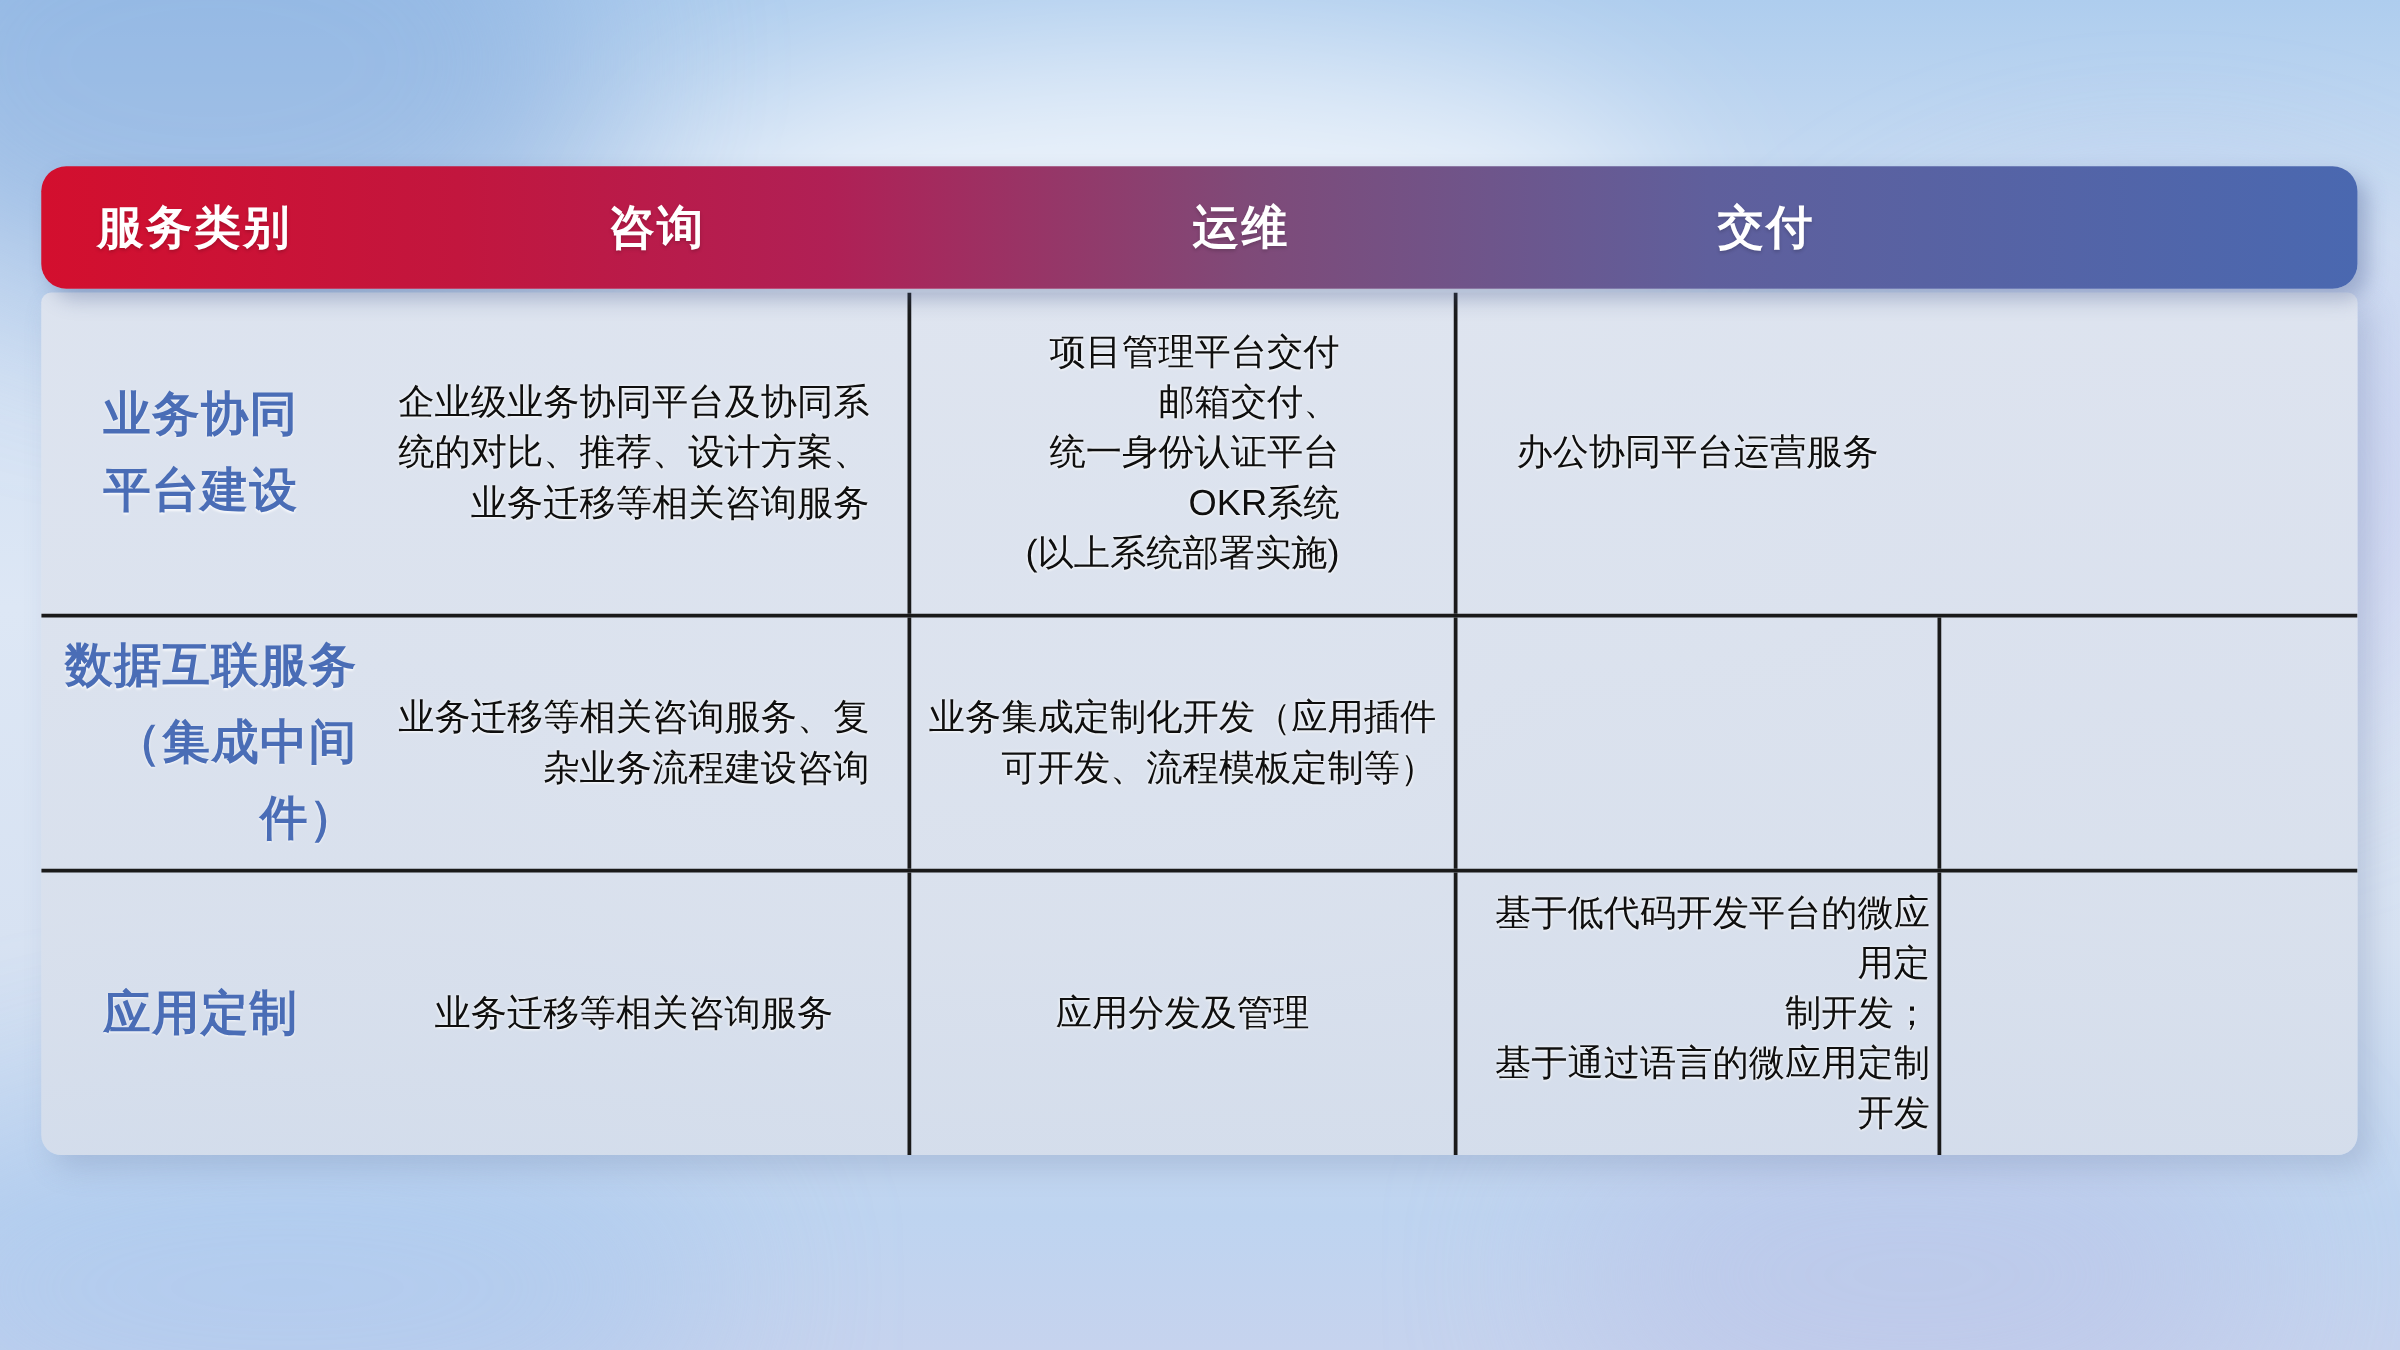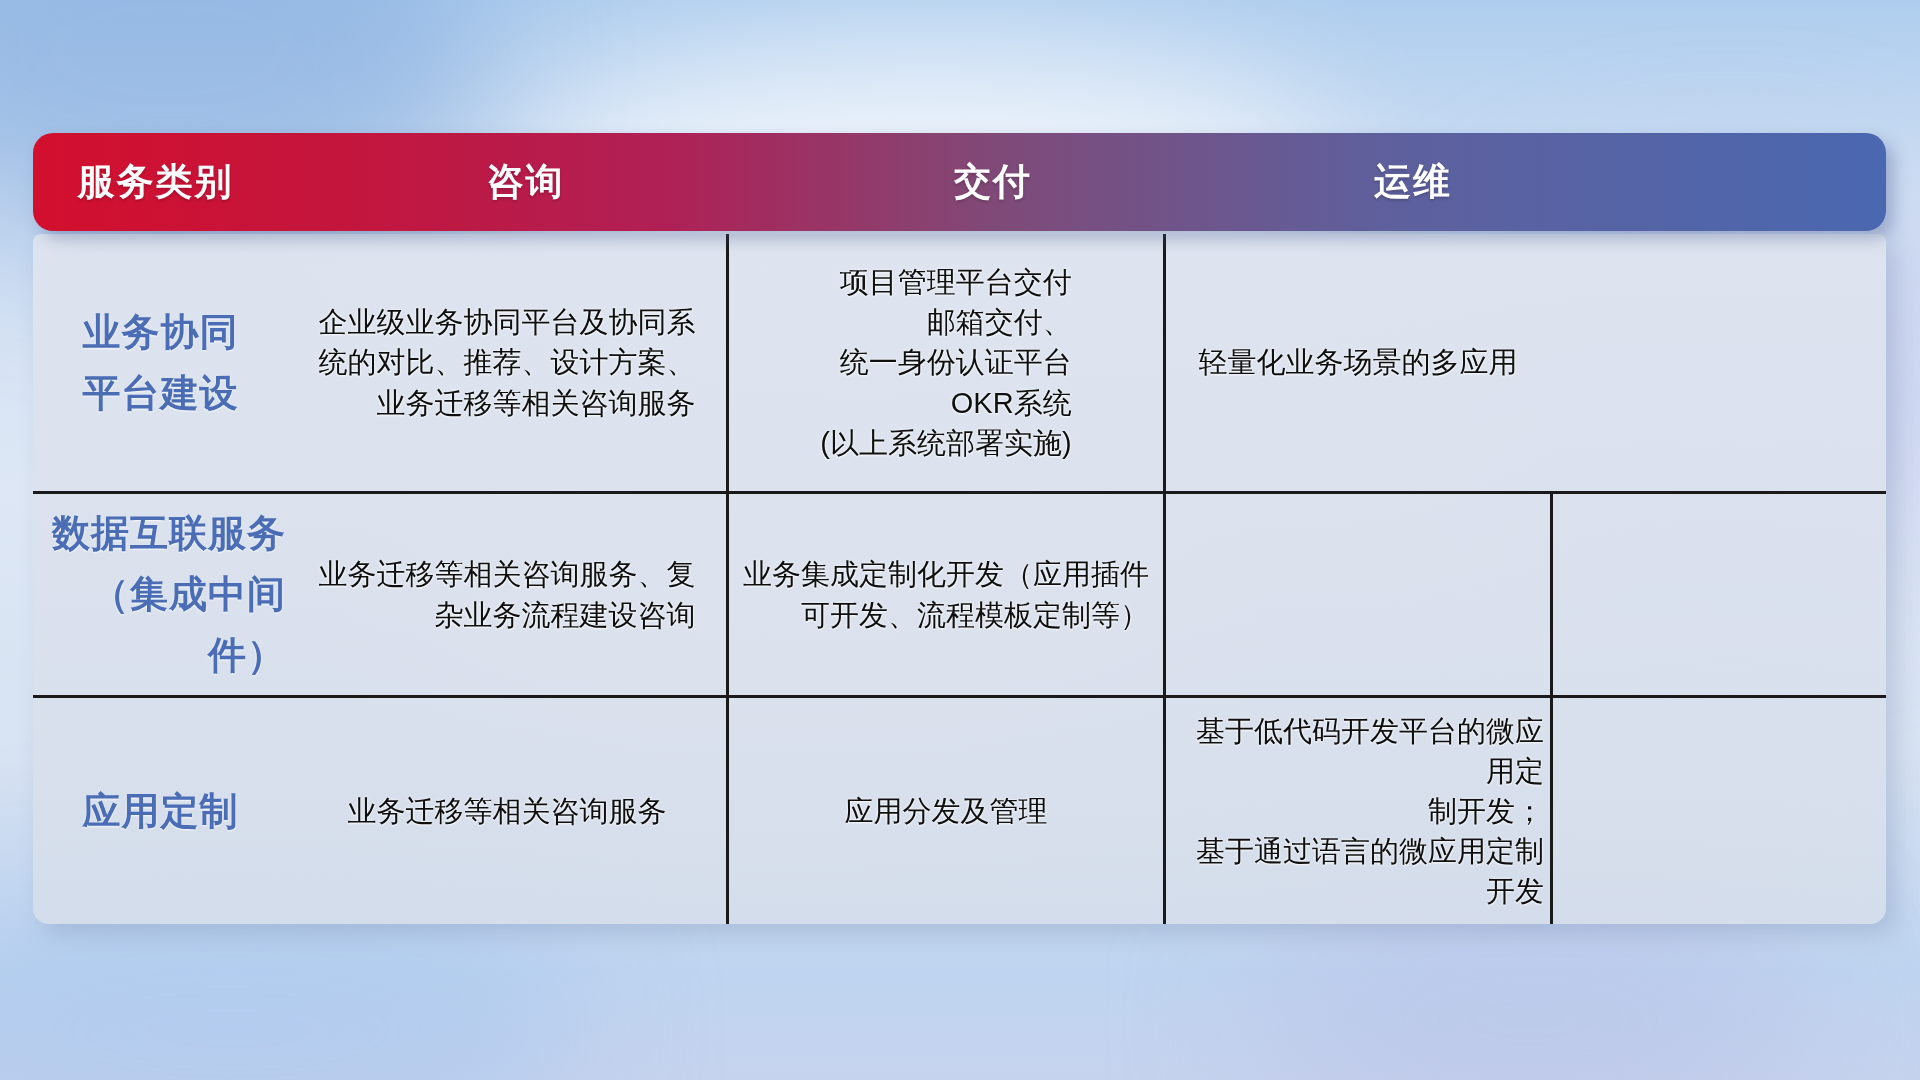--- a/index.html
+++ b/index.html
@@ -69,40 +69,40 @@
 <div class="blob b3"></div>
 <div class="blob b4"></div>
 <div class="blob b5"></div>
 <div class="blob b6"></div>
 
 <div class="table-wrap">
 
   <div class="thead">
     <div class="th">服务类别</div>
     <div class="th">咨询</div>
+    <div class="th">运维</div>
     <div class="th">交付</div>
-    <div class="th">运维</div>
   </div>
 
   <div class="tbody">
 
     <div class="trow r1">
       <div class="cgroup">
         <div class="cell cat">业务协同
 平台建设</div>
         <div class="cell consult">企业级业务协同平台及协同系
 统的对比、推荐、设计方案、
 业务迁移等相关咨询服务</div>
       </div>
       <div class="cell">项目管理平台交付
 邮箱交付、
 统一身份认证平台
 OKR系统
 (以上系统部署实施)</div>
-      <div class="cell">轻量化业务场景的多应用</div>
+      <div class="cell">办公协同平台运营服务</div>
     </div>
 
     <div class="trow r2">
       <div class="cgroup">
         <div class="cell cat">数据互联服务
 （集成中间件）</div>
         <div class="cell consult">业务迁移等相关咨询服务、复
 杂业务流程建设咨询</div>
       </div>
       <div class="cell">业务集成定制化开发（应用插件

